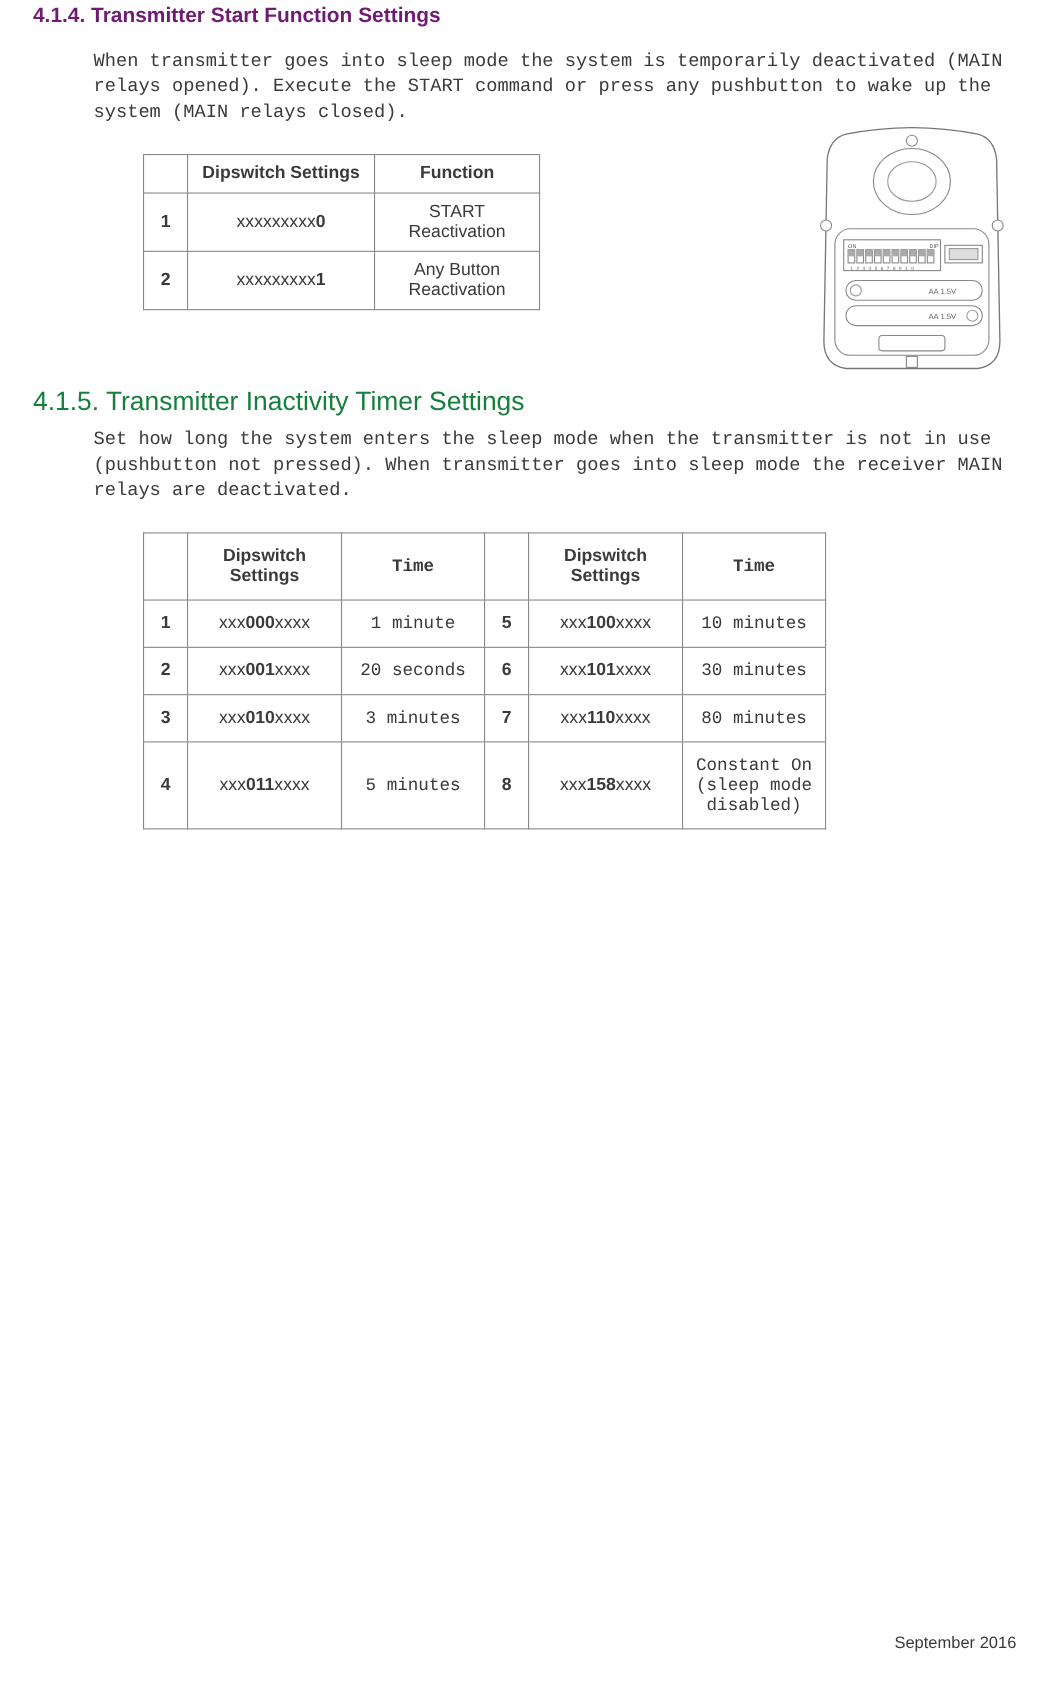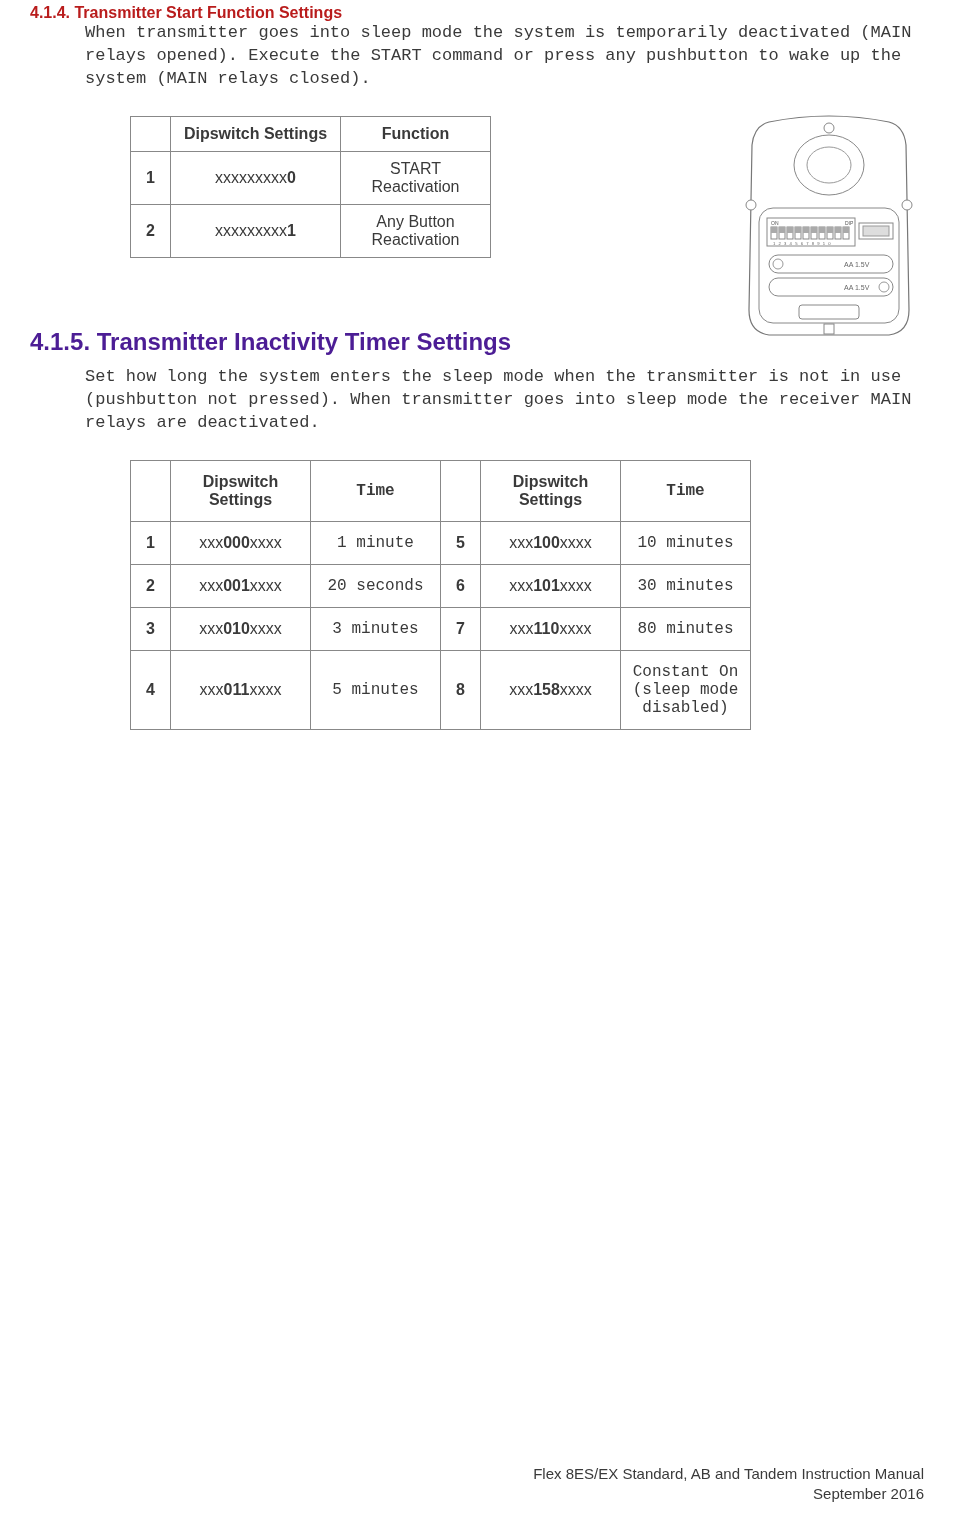--- a/index.html
+++ b/index.html
@@ -6,30 +6,30 @@
   body {
     font-family: Arial, Helvetica, sans-serif;
     background: #fff;
     color: #3a3a3a;
     width: 959px;
     height: 1534px;
     position: relative;
     padding: 0 30px;
   }
   .heading {
-    font-size: 16px;
+    font-size: 19px;
     font-weight: bold;
-    color: #b91c1c;
+    color: #701a75;
     margin-top: 4px;
-    margin-bottom: 0;
+    margin-bottom: 20px;
   }
   .heading2 {
     font-size: 24px;
-    font-weight: bold;
-    color: #4c1d95;
+    font-weight: normal;
+    color: #15803d;
     margin-top: 70px;
     margin-bottom: 10px;
   }
   .para {
     font-size: 17px;
     color: #3a3a3a;
     line-height: 1.35;
     margin-left: 55px;
     margin-right: 0;
     margin-bottom: 25px;
@@ -217,15 +217,14 @@
       <td class="time">5 minutes</td>
       <td class="idx">8</td>
       <td class="dip"><span>xxx</span><b>158</b><span>xxxx</span></td>
       <td class="time">Constant On (sleep mode disabled)</td>
     </tr>
   </tbody>
     </table>
 </div>
 
 <div class="footer">
-  <div>Flex 8ES/EX Standard, AB and Tandem Instruction Manual</div>
   <div>September 2016</div>
 </div>
 
 </body></html>

